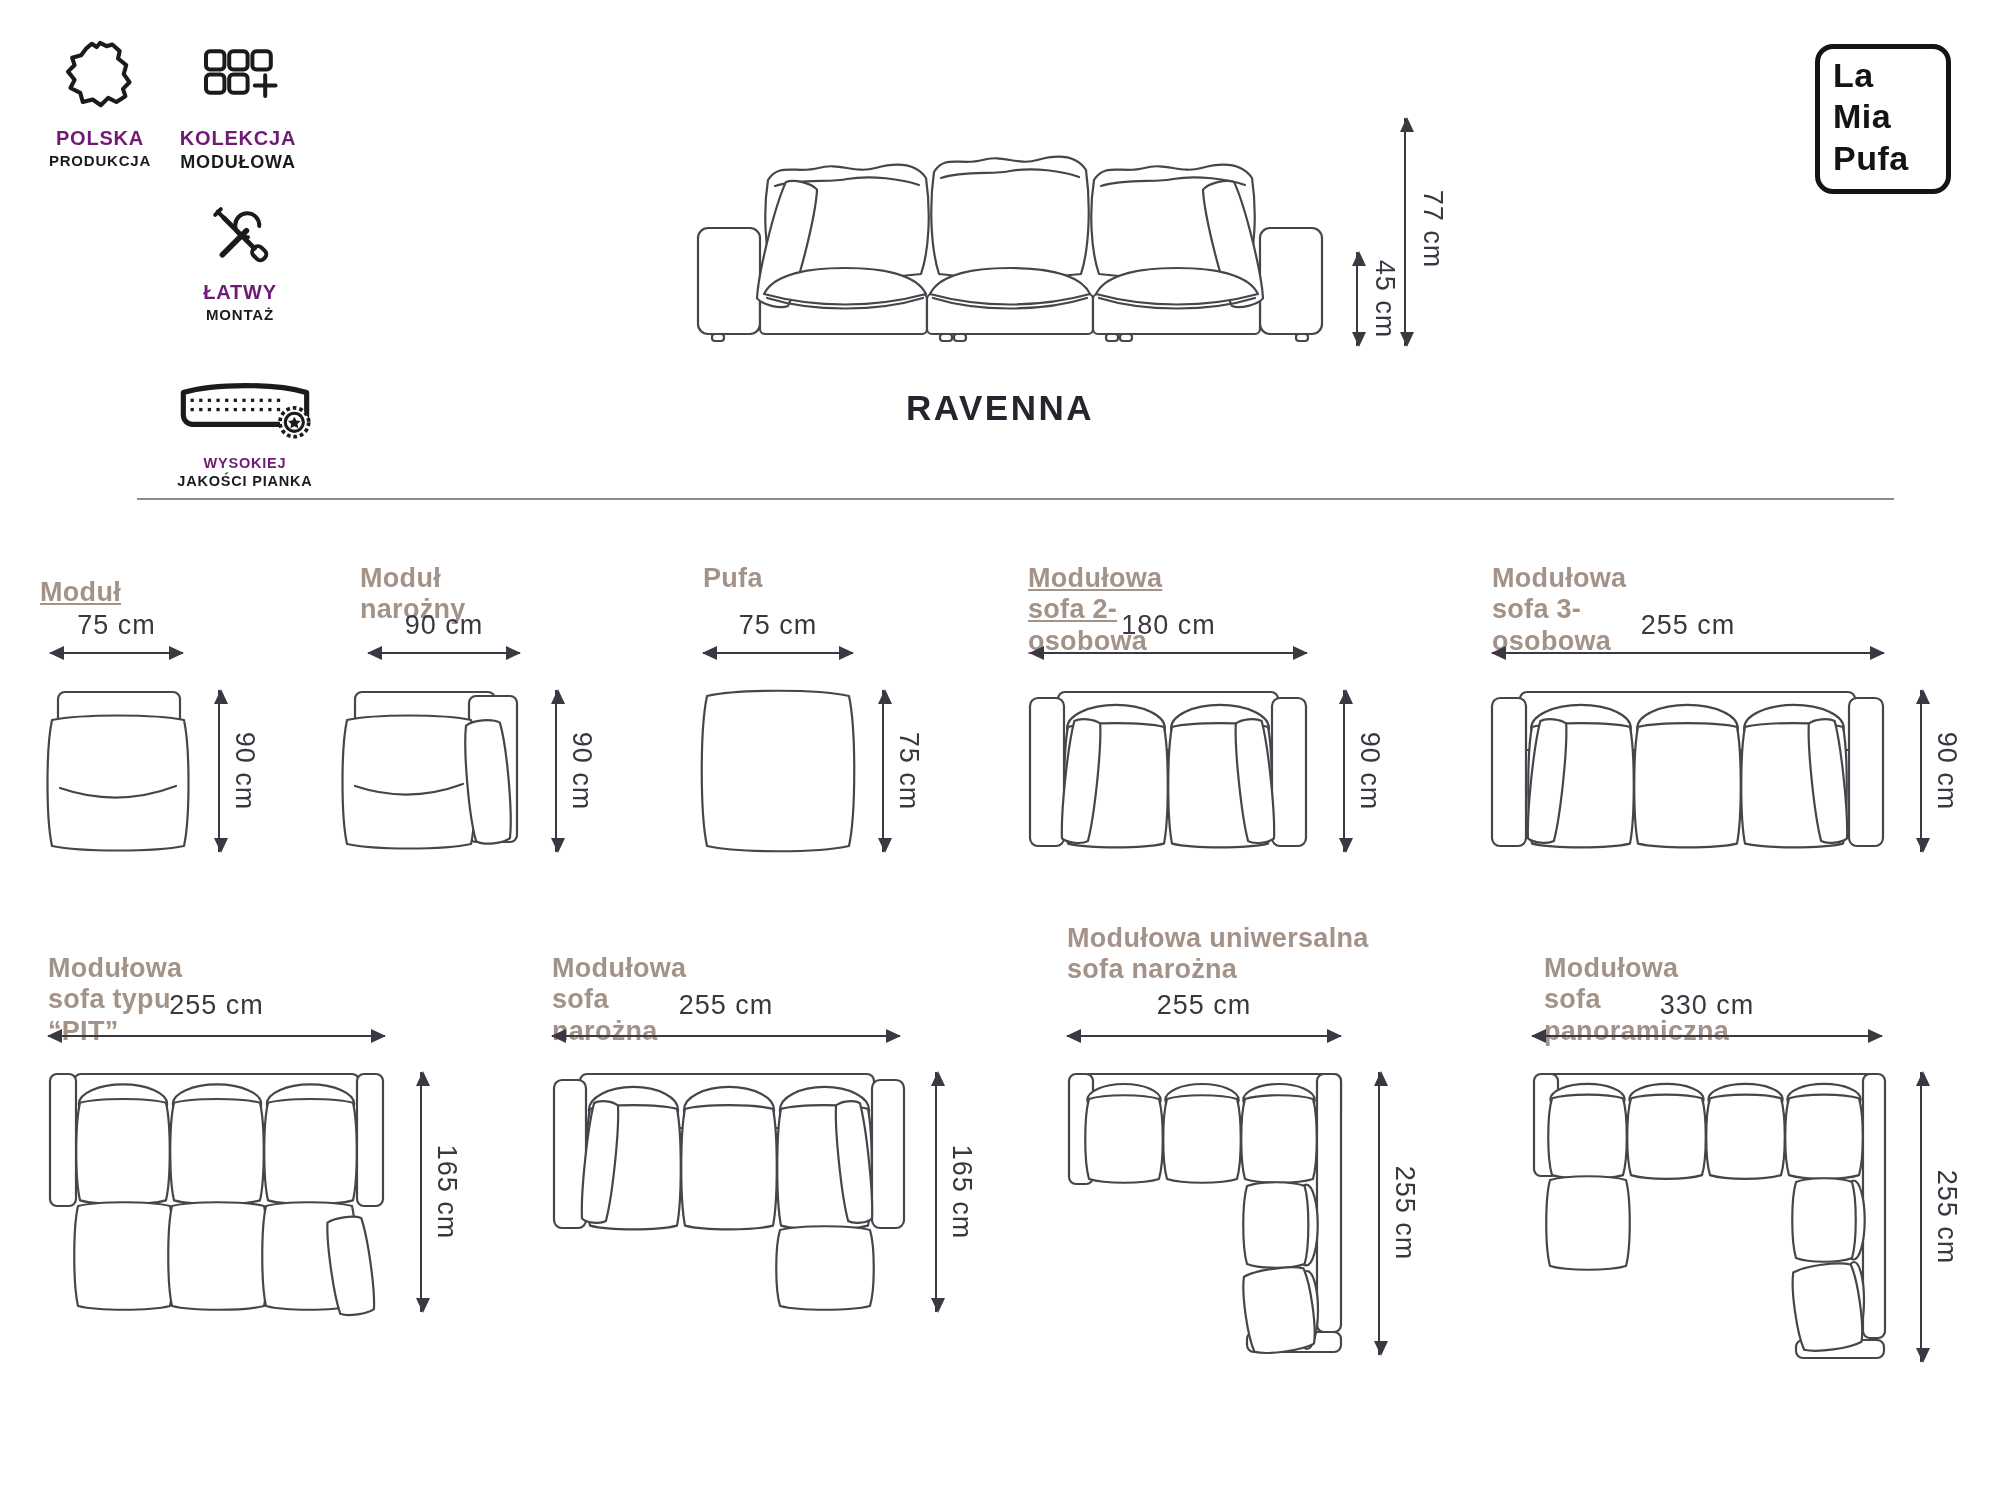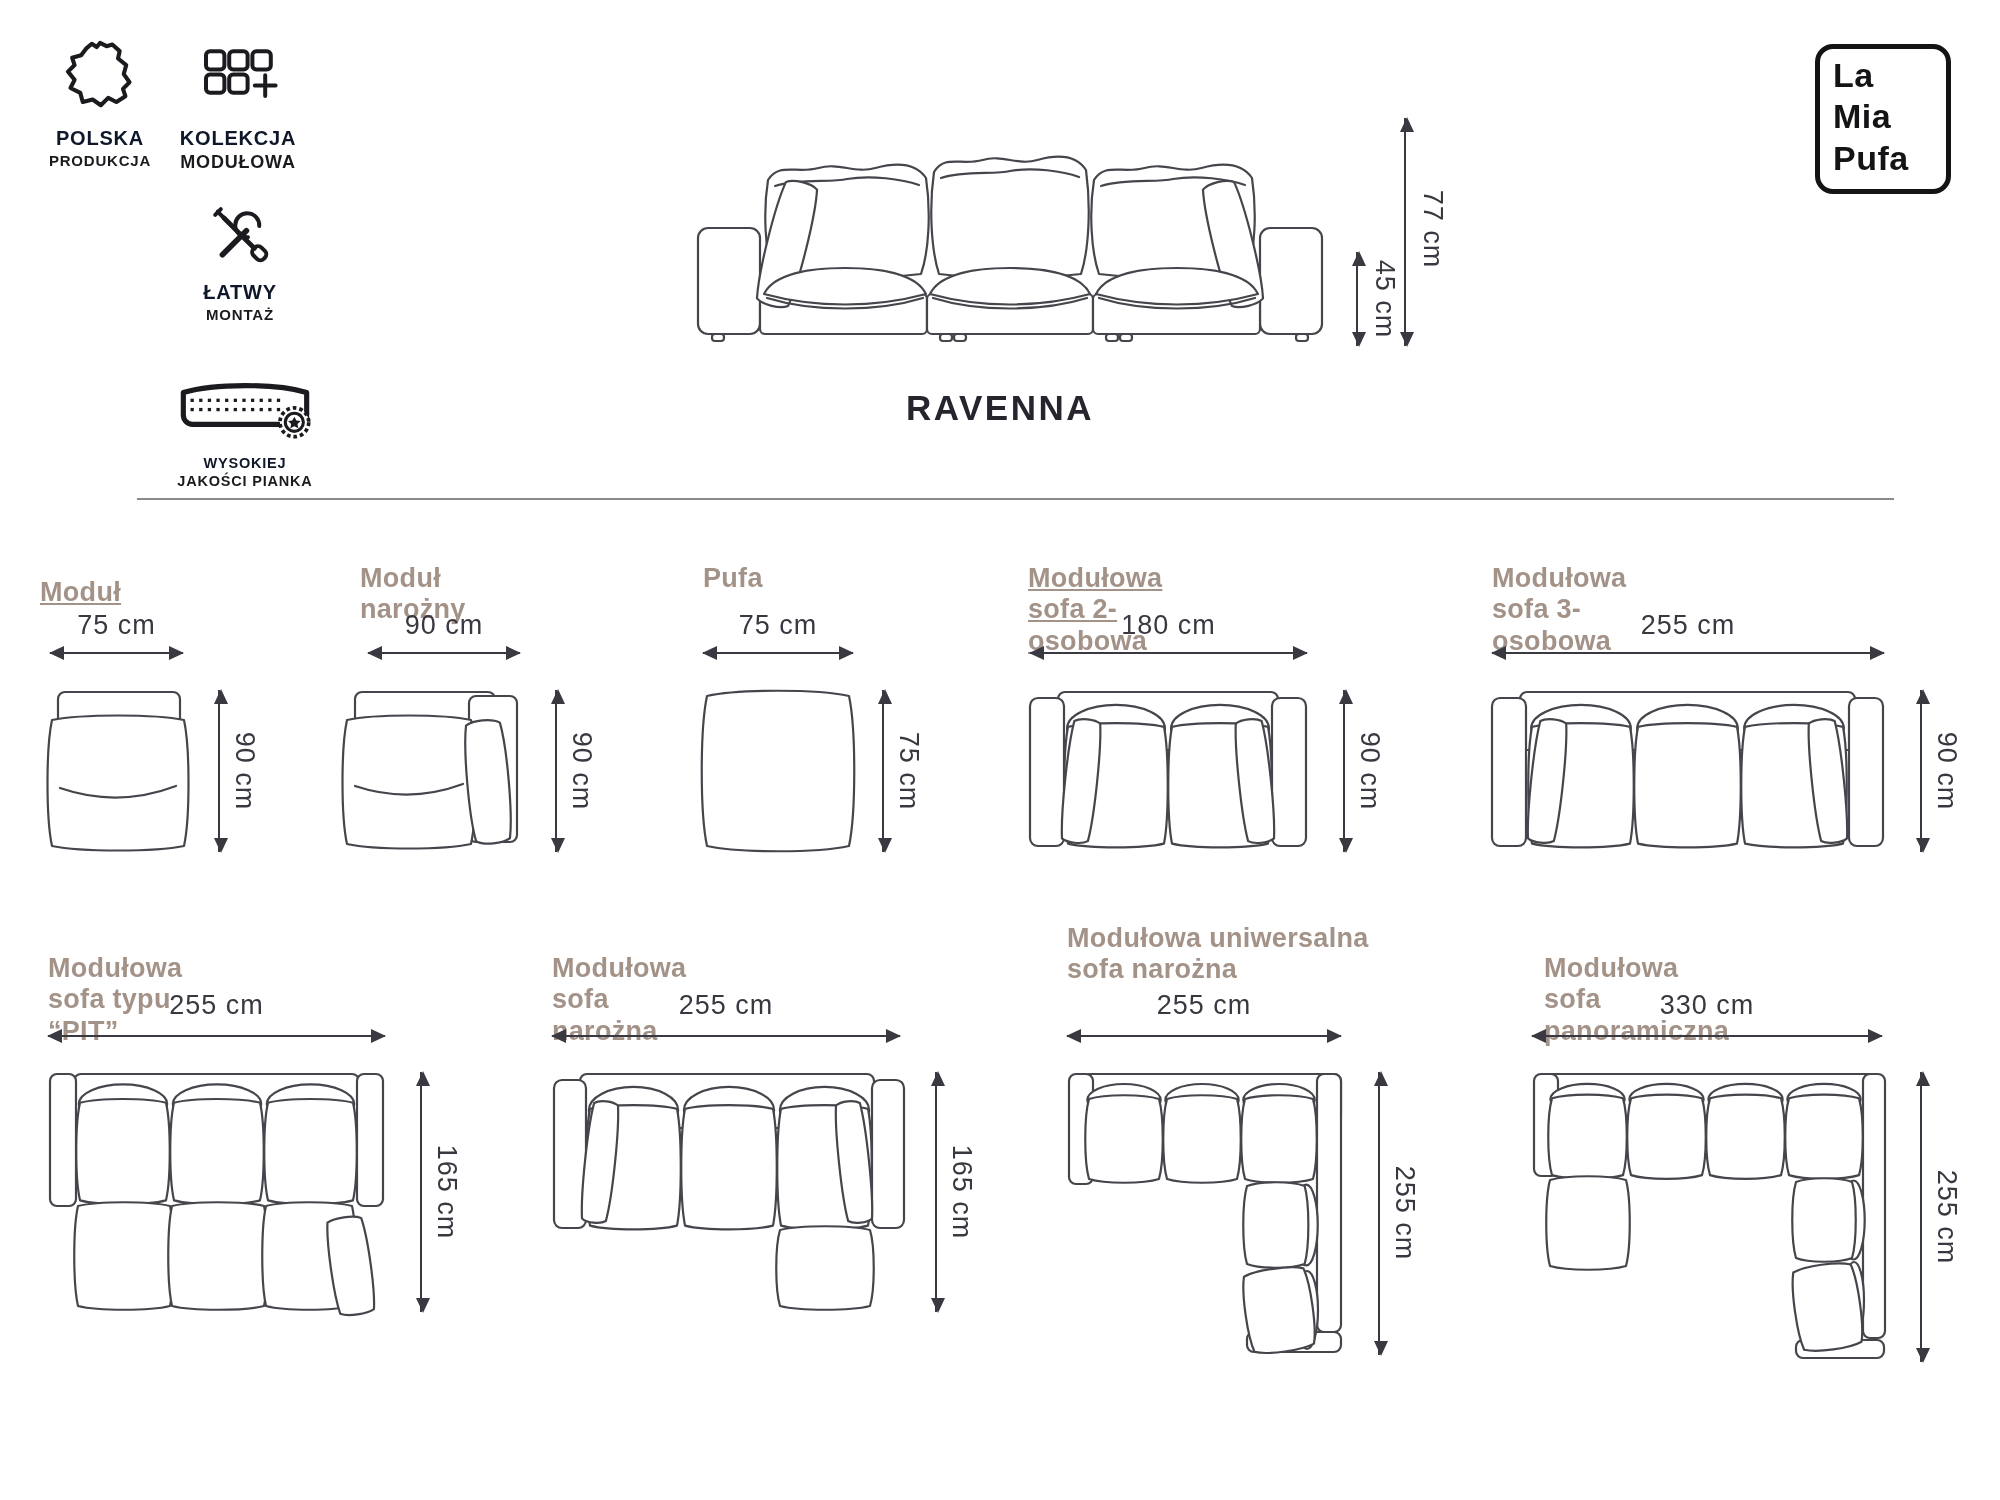--- a/index.html
+++ b/index.html
@@ -2,21 +2,21 @@
 <html><head>
 <meta charset="utf-8">
 <style>
   html,body{margin:0;padding:0;background:#fff;}
   #canvas{position:relative;width:2000px;height:1500px;background:#ffffff;overflow:hidden;
           font-family:"Liberation Sans", sans-serif;}
   .abs{position:absolute;}
   
   .feature{position:absolute;text-align:center;}
   .feat-icon{height:86px;display:flex;align-items:flex-end;justify-content:center;}
-  .feat-l1{margin-top:7px;font-size:20px;font-weight:bold;color:#0f172a;letter-spacing:0.8px;}
+  .feat-l1{margin-top:7px;font-size:20px;font-weight:bold;color:#701a75;letter-spacing:0.8px;}
   .feat-l2{margin-top:2px;font-size:15px;font-weight:bold;color:#1b1a1e;letter-spacing:0.8px;}
   .feat-small .feat-l1,.feat-small .feat-l2{font-size:14.5px;}
   
   .logo{position:absolute;width:136px;height:150px;border:5px solid #141417;border-radius:18px;
         box-sizing:border-box;padding:6px 0 0 13px;font-weight:bold;font-size:34px;line-height:1.22;
         color:#141417;letter-spacing:0.5px;}
   
   .product-name{position:absolute;font-size:35px;font-weight:bold;color:#27242e;letter-spacing:2.5px;text-align:center;}
   .divider{position:absolute;background:#8b8b8b;height:2px;}
   

